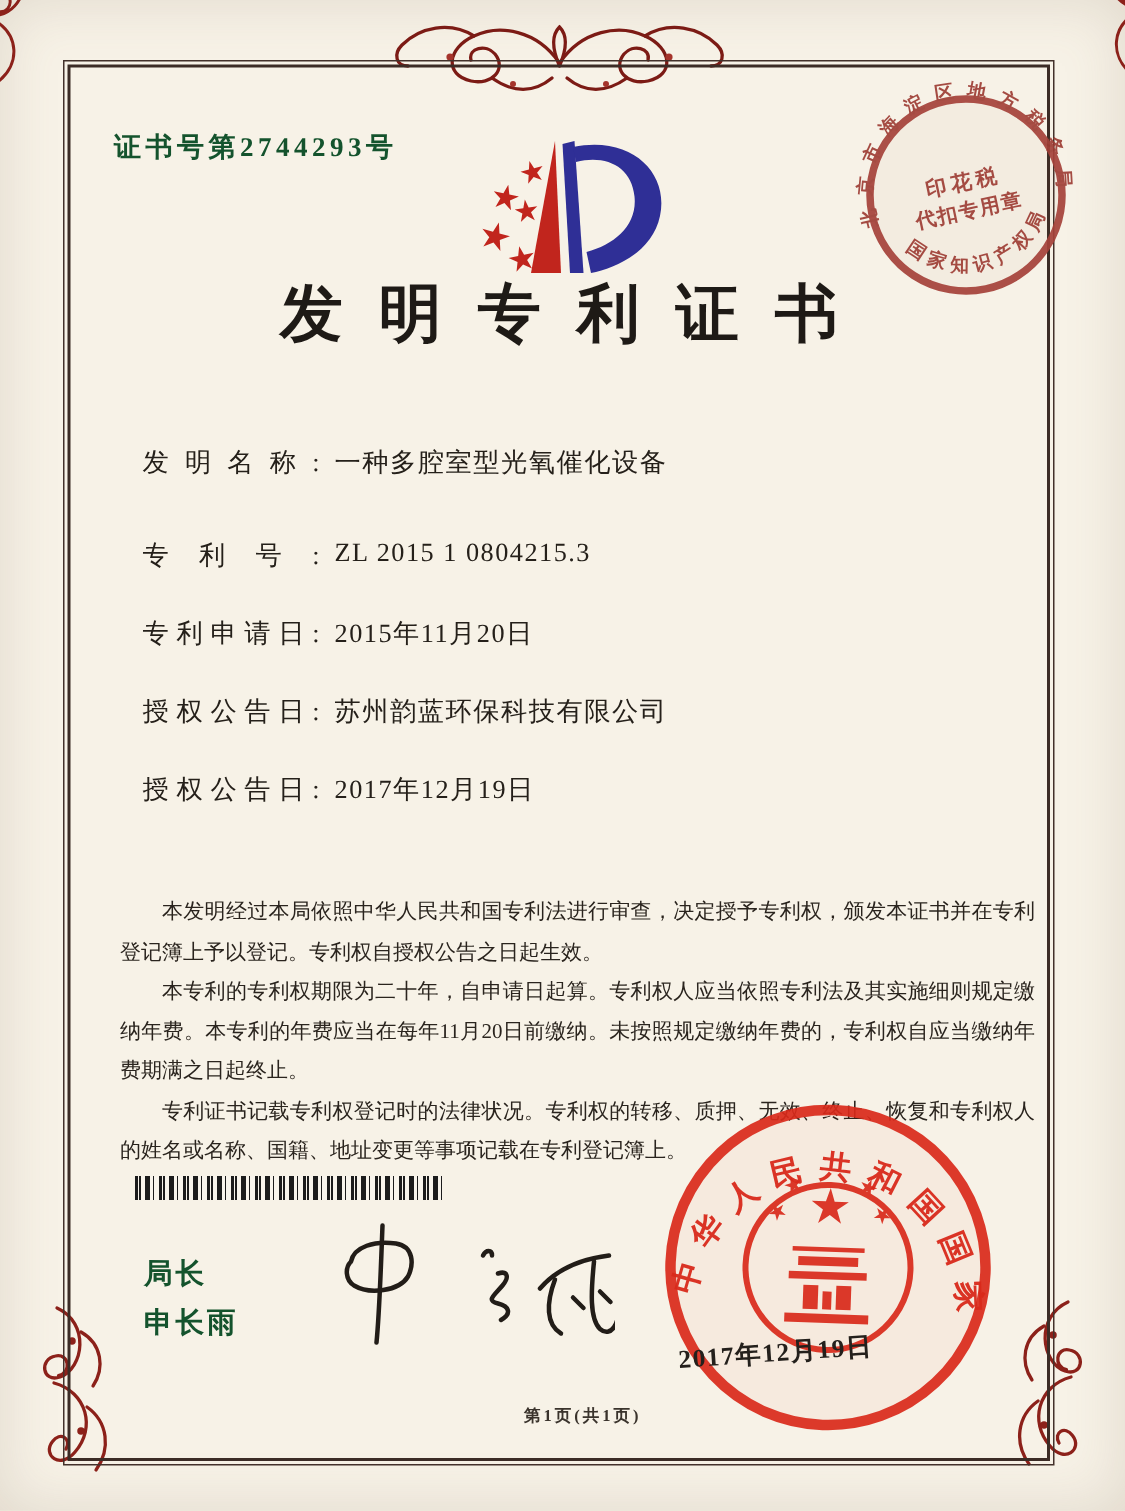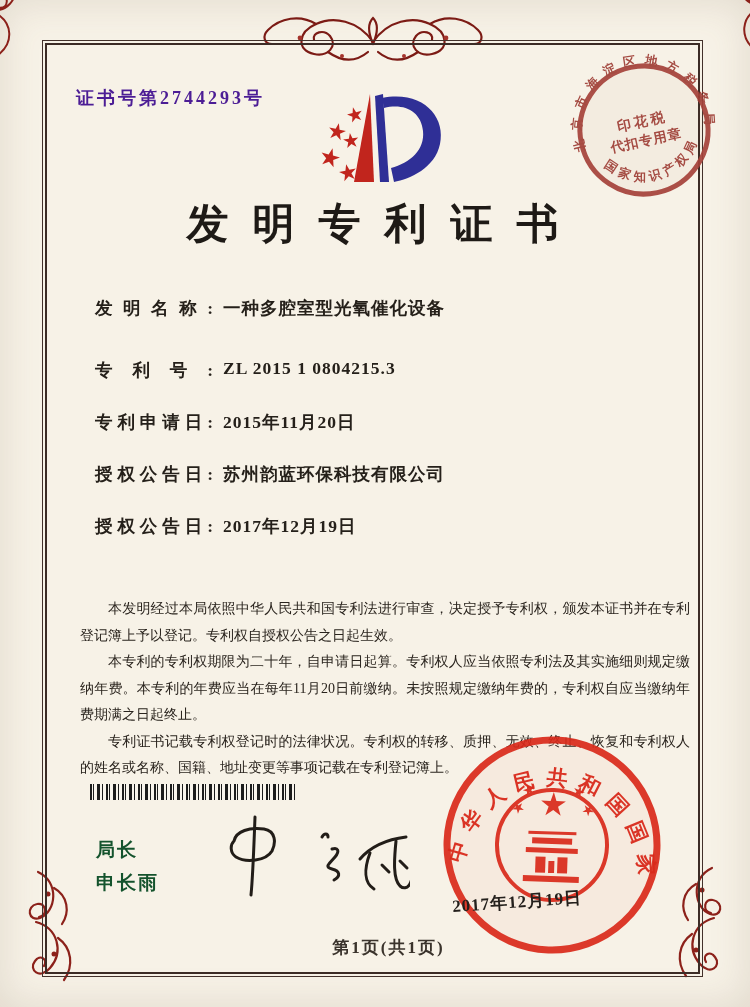--- a/index.html
+++ b/index.html
@@ -20,31 +20,31 @@
   .frame{
     position:absolute;left:42px;top:40px;width:661px;height:937px;
     border:1.5px solid #43312b;box-sizing:border-box;
   }
   .frame-inner{
     position:absolute;left:2px;top:2px;right:2px;bottom:2px;
     border:2px solid #3c2c26;
   }
   .cert-no{
     position:absolute;left:76px;top:86px;
-    font-size:18px;font-weight:600;letter-spacing:3px;color:#4c1d95;
+    font-size:18px;font-weight:600;letter-spacing:3px;color:#14532d;
   }
   .title{
-    position:absolute;left:42px;top:196px;width:661px;margin:0;
+    position:absolute;left:42px;top:181px;width:661px;margin:0;
     text-align:center;font-size:42px;font-weight:bold;color:#1e1a16;
     letter-spacing:24px;padding-left:24px;box-sizing:border-box;
   }
   .sipo-logo{position:absolute;left:292px;top:84px;}
   .tax-stamp{position:absolute;left:560px;top:46px;transform:rotate(-12deg);opacity:.92;}
   .fields{position:absolute;left:95px;top:296px;width:560px;}
-  .field-row{height:26px;margin-bottom:26px;font-size:17.5px;font-weight:bold;color:#25201a;white-space:nowrap;}
+  .field-row{height:26px;margin-bottom:26px;font-size:17.5px;font-weight:normal;color:#25201a;white-space:nowrap;}
   .field-row.first{margin-bottom:36px;}
   .field-label{display:inline-block;width:118px;text-align:justify;text-align-last:justify;vertical-align:top;}
   .field-value{margin-left:10px;letter-spacing:1px;}
   .body-text{
     position:absolute;left:80px;top:596px;width:610px;
     font-size:14px;line-height:26.5px;color:#2a241e;text-align:justify;font-weight:500;
   }
   .body-text p{margin:0;text-indent:2em;}
   .barcode{
     position:absolute;left:90px;top:784px;width:205px;height:16px;
@@ -56,21 +56,21 @@
   .signer div{letter-spacing:2px;line-height:33px;}
   .signature{position:absolute;left:210px;top:803px;}
   .seal{position:absolute;left:436px;top:729px;transform:rotate(2deg);}
   .seal-date{
     position:absolute;left:452px;top:888px;width:200px;
     font-size:17px;font-weight:bold;letter-spacing:1px;color:#24201c;
     transform:rotate(-4deg);
   }
   .footer{
     position:absolute;left:42px;top:936px;width:693px;text-align:center;
-    font-size:17px;letter-spacing:2px;color:#3a332c;font-weight:600;
+    font-size:11px;letter-spacing:2px;color:#3a332c;font-weight:600;
   }
   .top-ornament{position:absolute;left:238px;top:12px;}
   .corner{position:absolute;}
   .corner.bl{left:24px;top:868px;}
   .corner.br{left:648px;top:864px;transform:scaleX(-1);}
   .corner.tl{left:-16px;top:-34px;transform:rotate(12deg);}
   .corner.tr{left:700px;top:-40px;transform:scaleX(-1) rotate(10deg);}
 </style>
 </head>
 <body>

